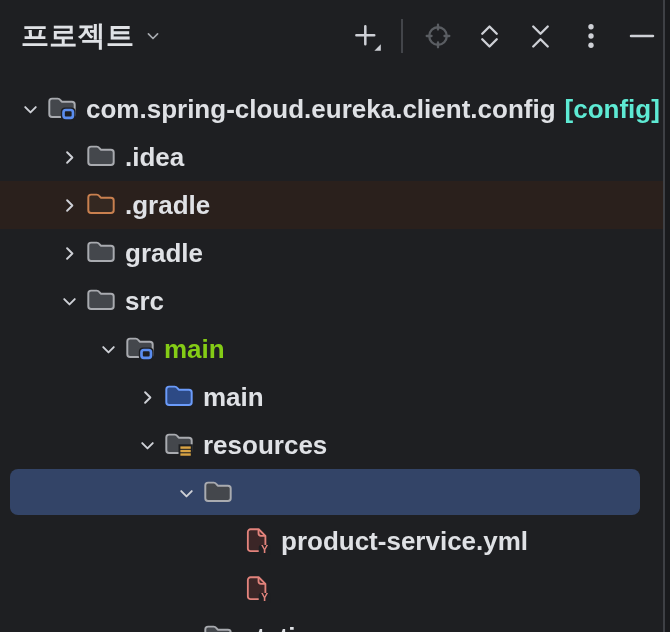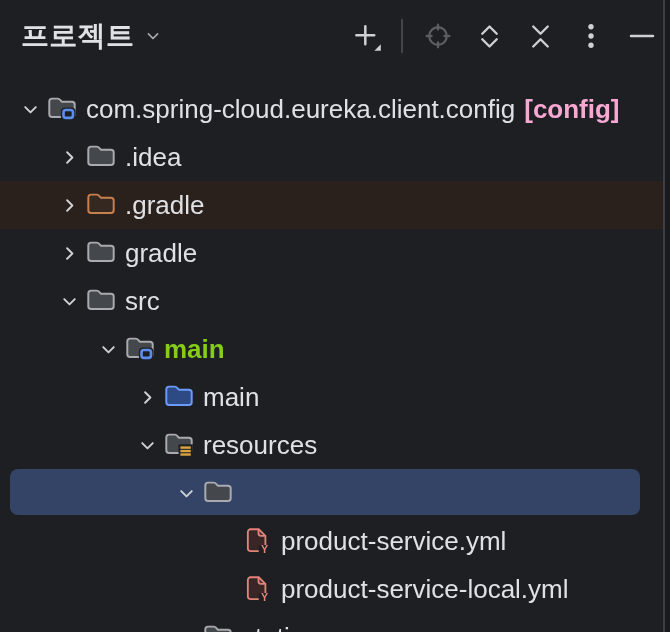--- a/index.html
+++ b/index.html
@@ -18,22 +18,22 @@
         display:flex;align-items:center;justify-content:center;cursor:pointer;}
   .tsep{width:2px;height:34px;background:#43454a;}
   
   .tree{position:absolute;top:85px;left:0;width:663px;}
   .row{position:relative;height:48px;display:flex;align-items:center;
        padding-left:calc(13px + var(--lv,0)*39px);
        color:#dfe1e5;font-size:26px;white-space:nowrap;cursor:default;}
   .row>*{position:relative;z-index:1;}
   .chev{width:34px;height:26px;flex:none;display:flex;align-items:center;justify-content:center;}
   .ficon{width:30px;height:30px;flex:none;margin-right:9px;display:flex;align-items:center;justify-content:center;}
-  .lbl{line-height:1;}
-  .sfx{margin-left:9px;font-weight:700;color:#f9a8d4;}
+  .lbl{line-height:1;font-weight:bold;}
+  .sfx{margin-left:9px;font-weight:700;color:#5eead4;}
   .row.bold .lbl{font-weight:700;color:#84cc16;}
   .row.excluded{background:var(--excl,#2a201c);}
   .row.selected::before{content:"";position:absolute;left:10px;right:23px;top:0;bottom:2px;
        background:var(--sel,#334467);border-radius:8px;z-index:0;}
   
   .edge-line{position:absolute;top:0;left:663px;width:2px;height:632px;background:#3e4045;z-index:6;}
   .edge-gap{position:absolute;top:0;left:665px;width:5px;height:632px;background:#191a1d;z-index:6;}
 </style>
 </head>
 <body style="--panel-bg: #1e1f22; --sel: #334467; --excl: #2a201c;">
@@ -239,21 +239,20 @@
     <div class="row" style="--lv: 5;">
     <span class="chev"></span>
     <span class="ficon">
         <svg viewBox="0 0 26 26" width="28" height="28">
     <path d="M4.5 4.6 C4.5 3.2 5.6 2.1 7 2.1 H14.6 L20.8 8.3 V19.9 C20.8 21.3 19.7 22.4 18.3 22.4 H7 C5.6 22.4 4.5 21.3 4.5 19.9 Z" fill="#3b2627" stroke="#e2837c" stroke-width="1.7" stroke-linejoin="round"></path>
     <path d="M14.4 2.5 V5.9 C14.4 7.2 15.4 8.2 16.7 8.2 H20.4" fill="none" stroke="#e2837c" stroke-width="1.7"></path>
     <rect x="14.6" y="16.6" width="11" height="9.4" rx="2" fill="#1e1f22"></rect>
     <text x="20.1" y="24.6" font-size="10" font-weight="bold" text-anchor="middle" fill="#e2837c" font-family="Liberation Sans, sans-serif">Y</text>
         </svg>
       </span>
-    <span class="lbl">product-service-local.yml</span>
   </div>
     <div class="row" style="--lv: 4;">
     <span class="chev"></span>
     <span class="ficon">
         <svg viewBox="0 0 26 24" width="30" height="28">
     <path d="M2 5.4 C2 4 3 3 4.4 3 H9.3 C10.1 3 10.9 3.35 11.4 4 L12.8 5.7 H21.6 C23 5.7 24 6.7 24 8.1 V16.6 C24 18 23 19 21.6 19 H4.4 C3 19 2 18 2 16.6 Z" fill="#44474c" stroke="#a9abb0" stroke-width="1.7" stroke-linejoin="round"></path>
         </svg>
       </span>
     <span class="lbl">static</span>
   </div>

